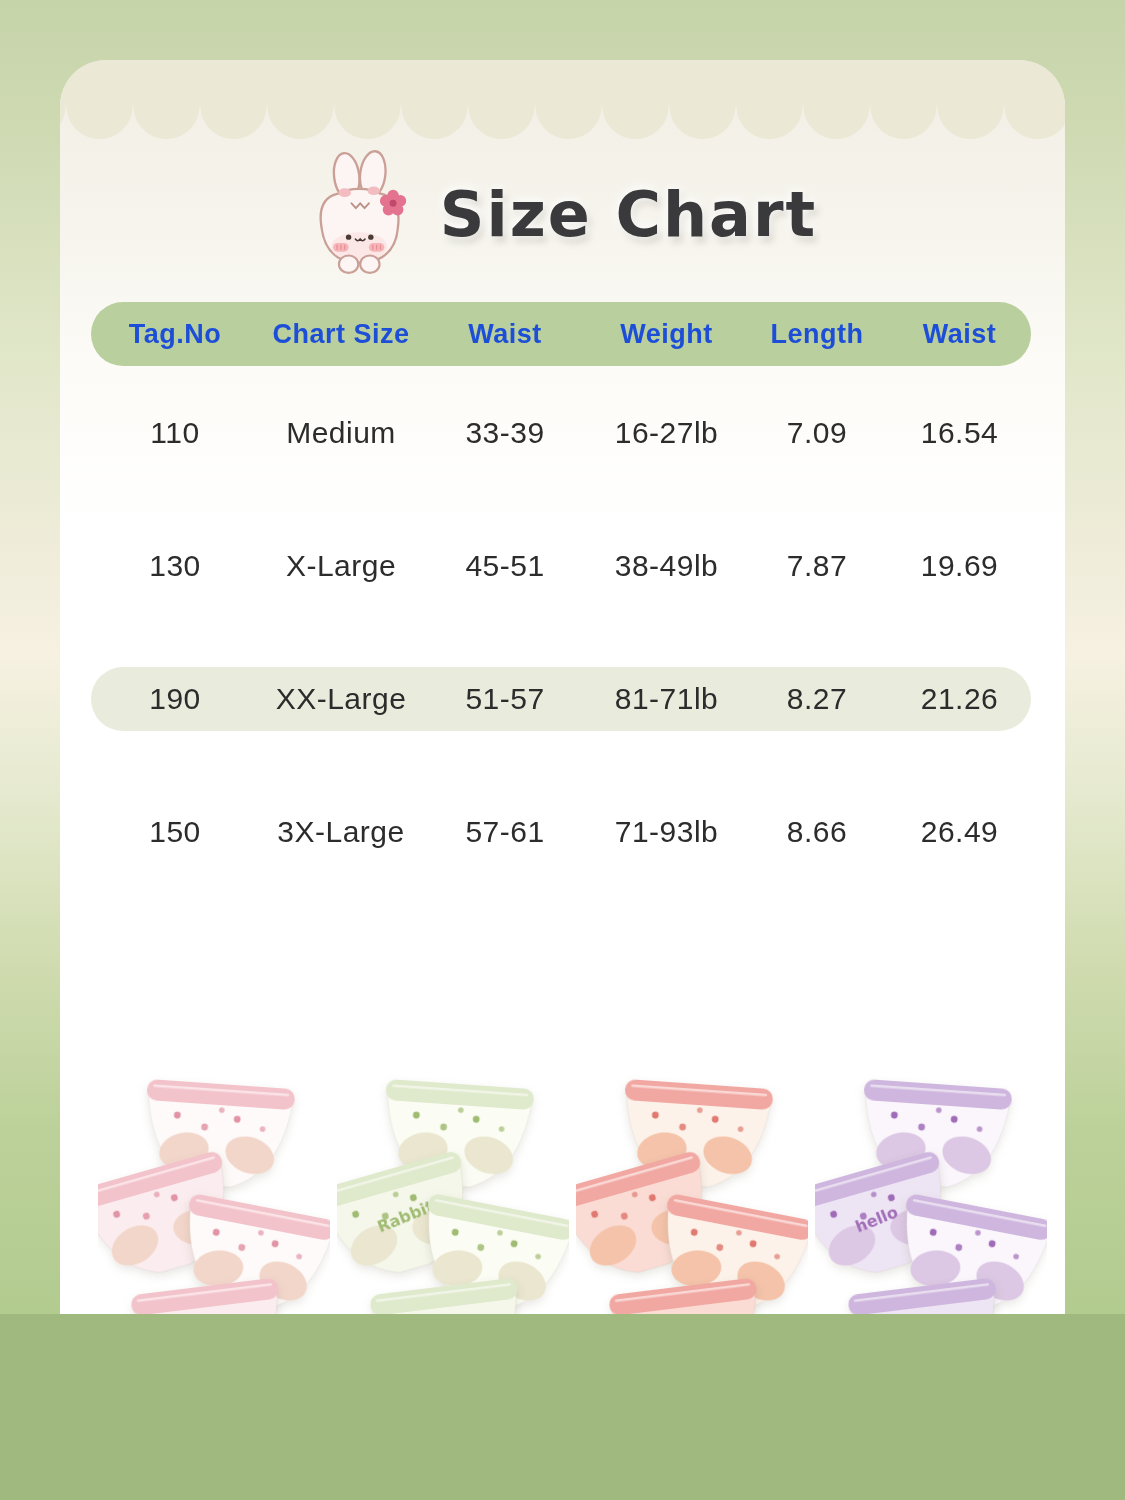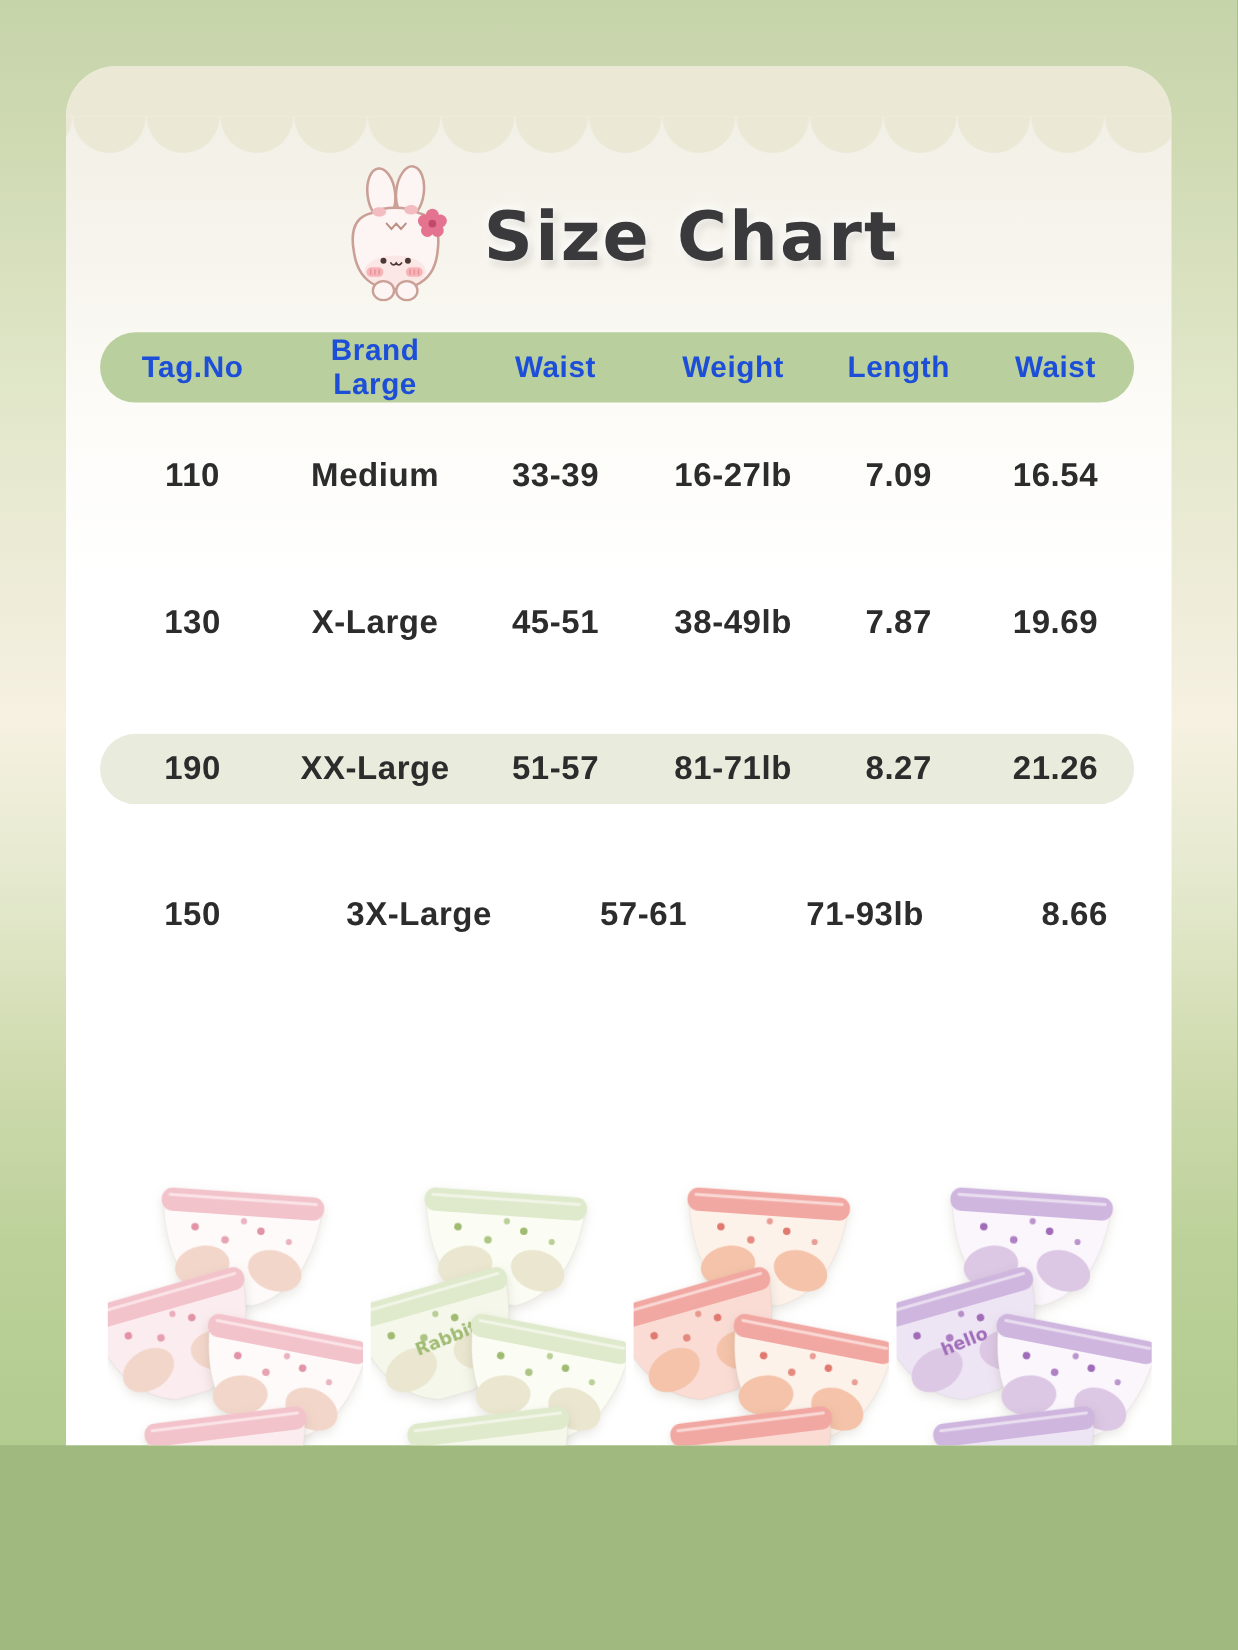--- a/index.html
+++ b/index.html
@@ -50,23 +50,23 @@
   }
   
   .table{position:absolute;top:242px;left:31px;width:940px;}
   .thead,.trow{
     height:64px;border-radius:32px;display:grid;align-items:center;text-align:center;
     grid-template-columns:168px 164px 164px 159px 142px 143px;
   }
   .thead{background:#b9cf9e;margin-bottom:35px;}
   .hcell{font-size:27px;font-weight:700;color:#1d4ed8;letter-spacing:.5px;}
   .trow{margin-bottom:69px;}
-  .trow:last-child{margin-bottom:0;gap:40px;}
+  .trow:last-child{margin-bottom:0;}
   .trow.alt{background:#e9ecdc;}
-  .tcell{font-size:30px;font-weight:700;color:#2c2c2c;letter-spacing:.5px;}
+  .tcell{font-size:30px;font-weight:400;color:#2c2c2c;letter-spacing:.5px;}
   
   .products{
     position:absolute;top:996px;left:0;right:0;height:360px;
     display:flex;justify-content:space-between;align-items:flex-start;
     padding:0 18px 0 38px;box-sizing:border-box;
   }
   .cluster{width:232px;height:352px;flex:0 0 auto;}
   .cluster g.brief{filter:drop-shadow(0 4px 5px rgba(95,85,60,.14));}
 </style>
 </head>
@@ -110,21 +110,21 @@
           </g>
           <circle r="3.6" fill="#c2496c"></circle>
         </g>
       </svg>
       <h1 class="page-title">Size Chart</h1>
     </div>
 
     <div class="table">
       <div class="thead">
         <div class="hcell">Tag.No</div>
-        <div class="hcell">Brand Large</div>
+        <div class="hcell">Chart Size</div>
         <div class="hcell">Waist</div>
         <div class="hcell">Weight</div>
         <div class="hcell">Length</div>
         <div class="hcell">Waist</div>
       </div>
 
       <div class="trow">
         <div class="tcell">110</div>
         <div class="tcell">Medium</div>
         <div class="tcell">33-39</div>

